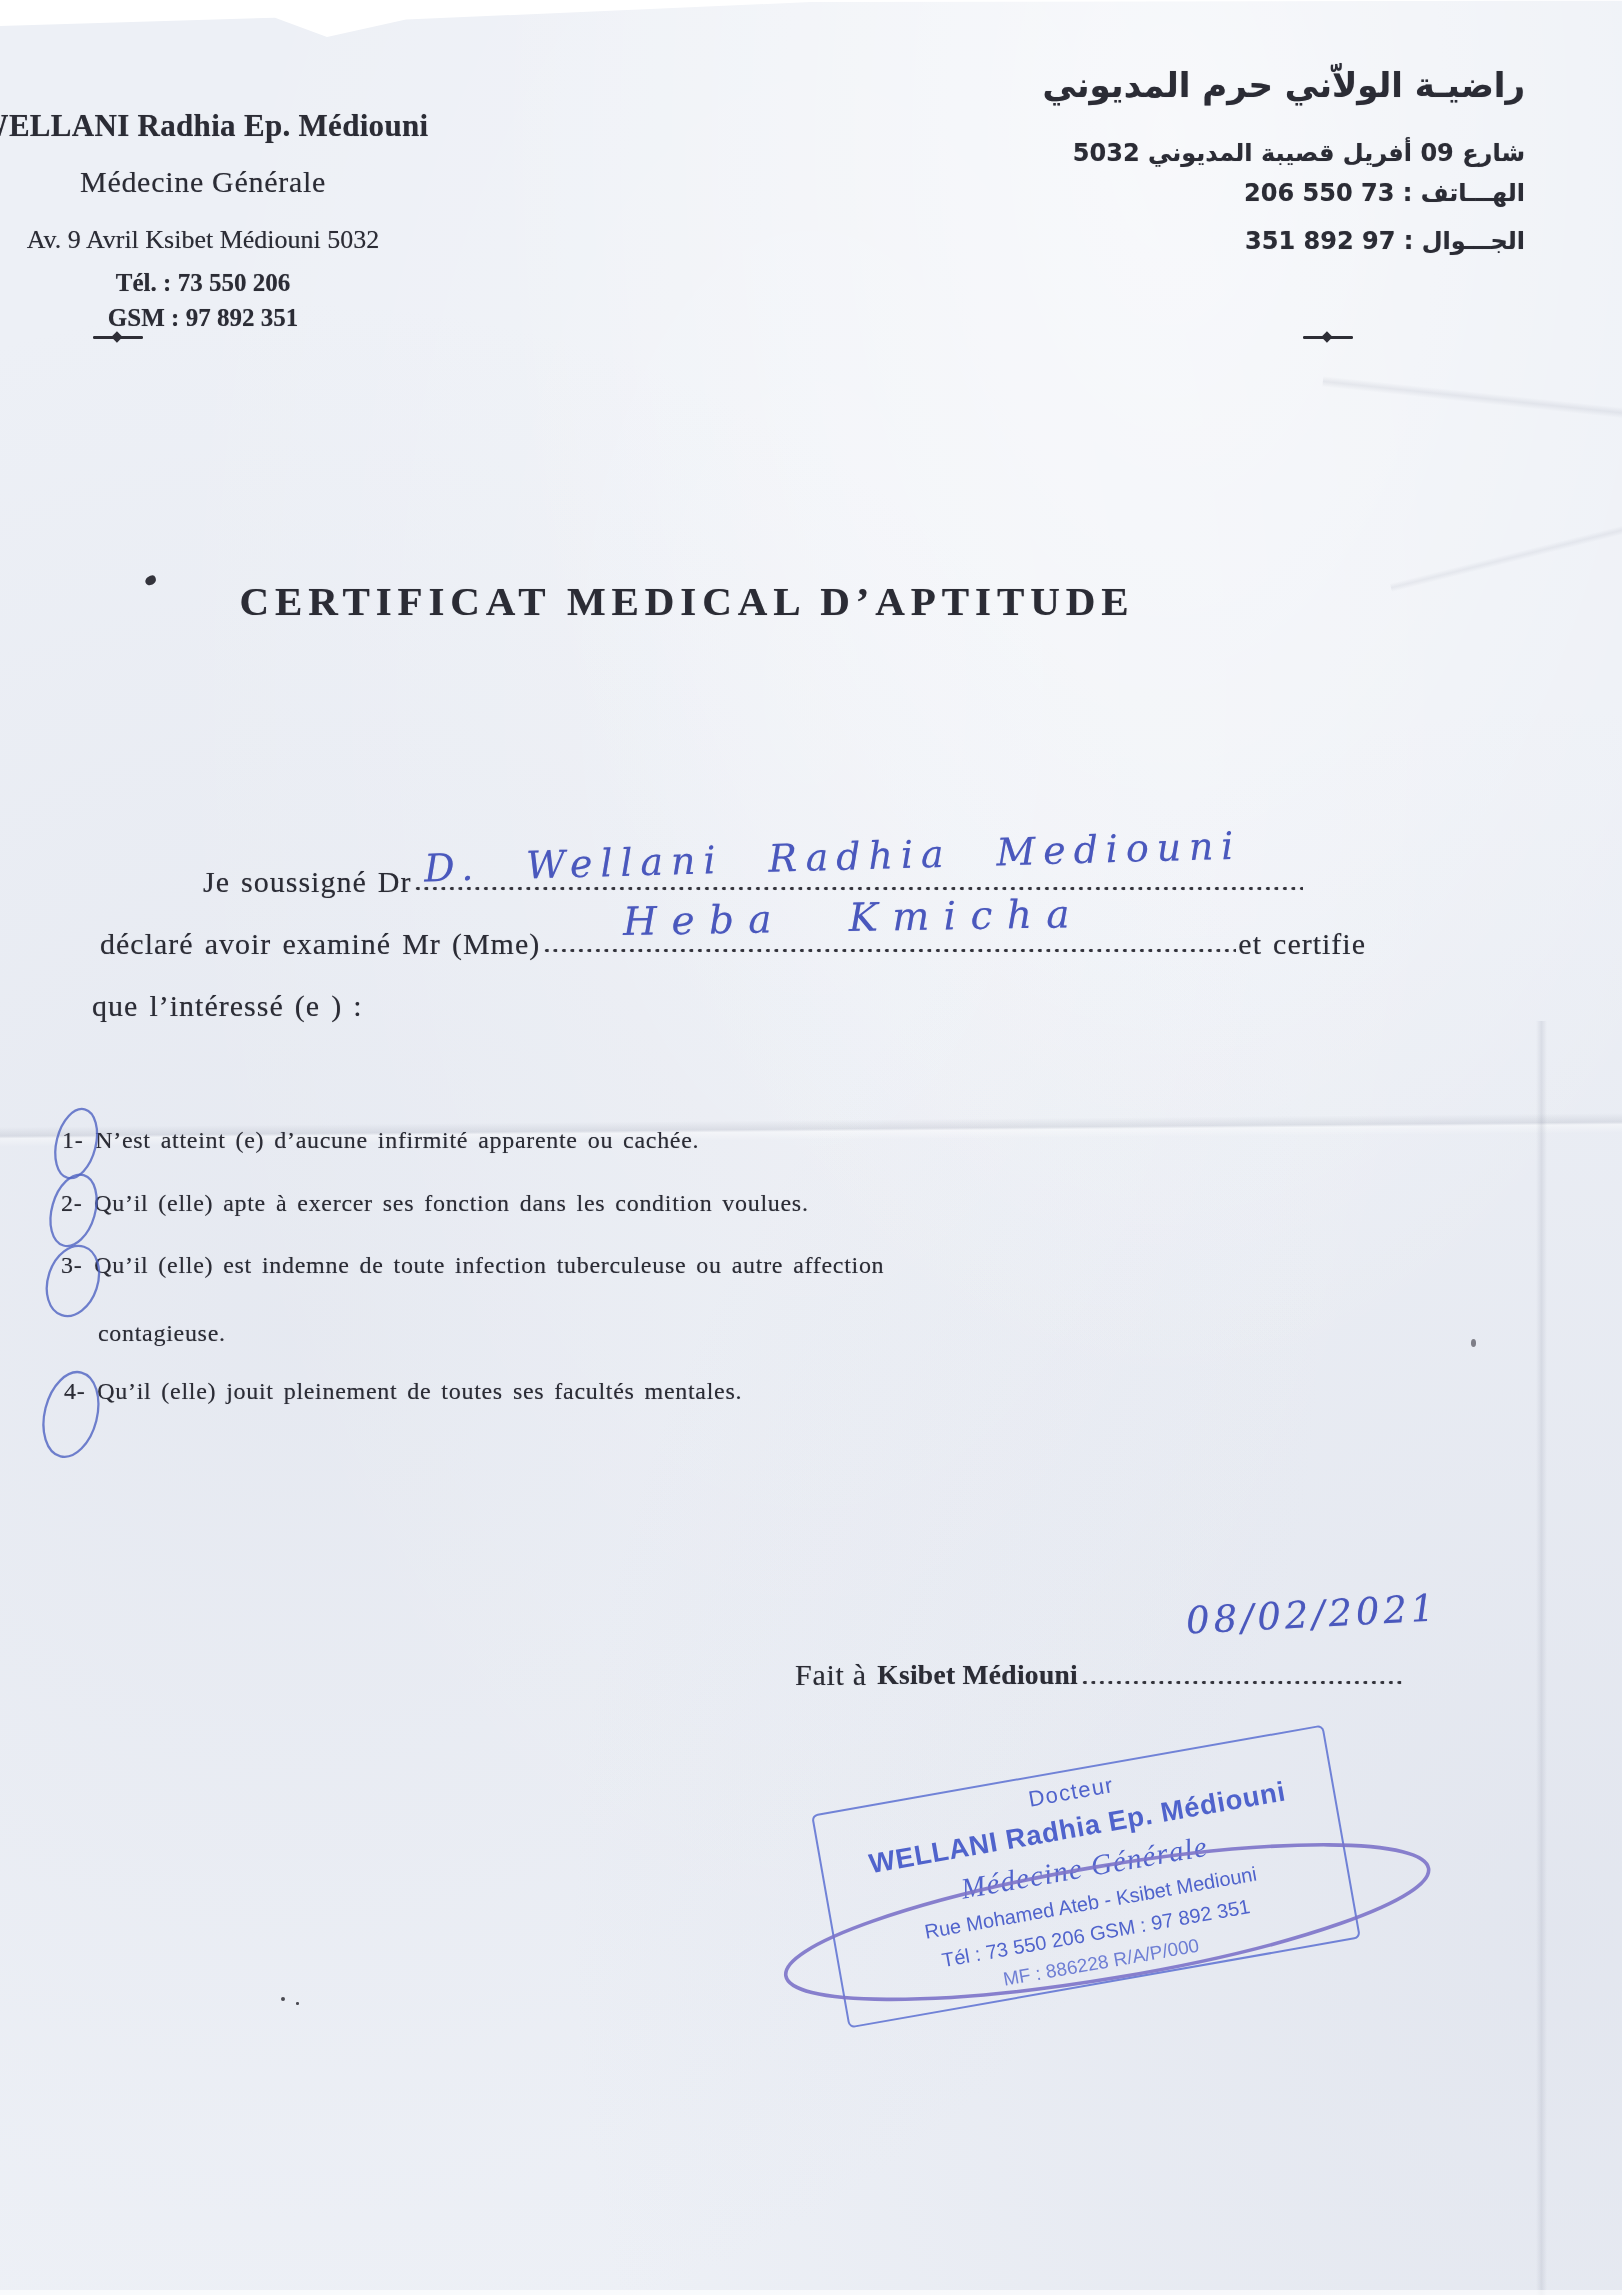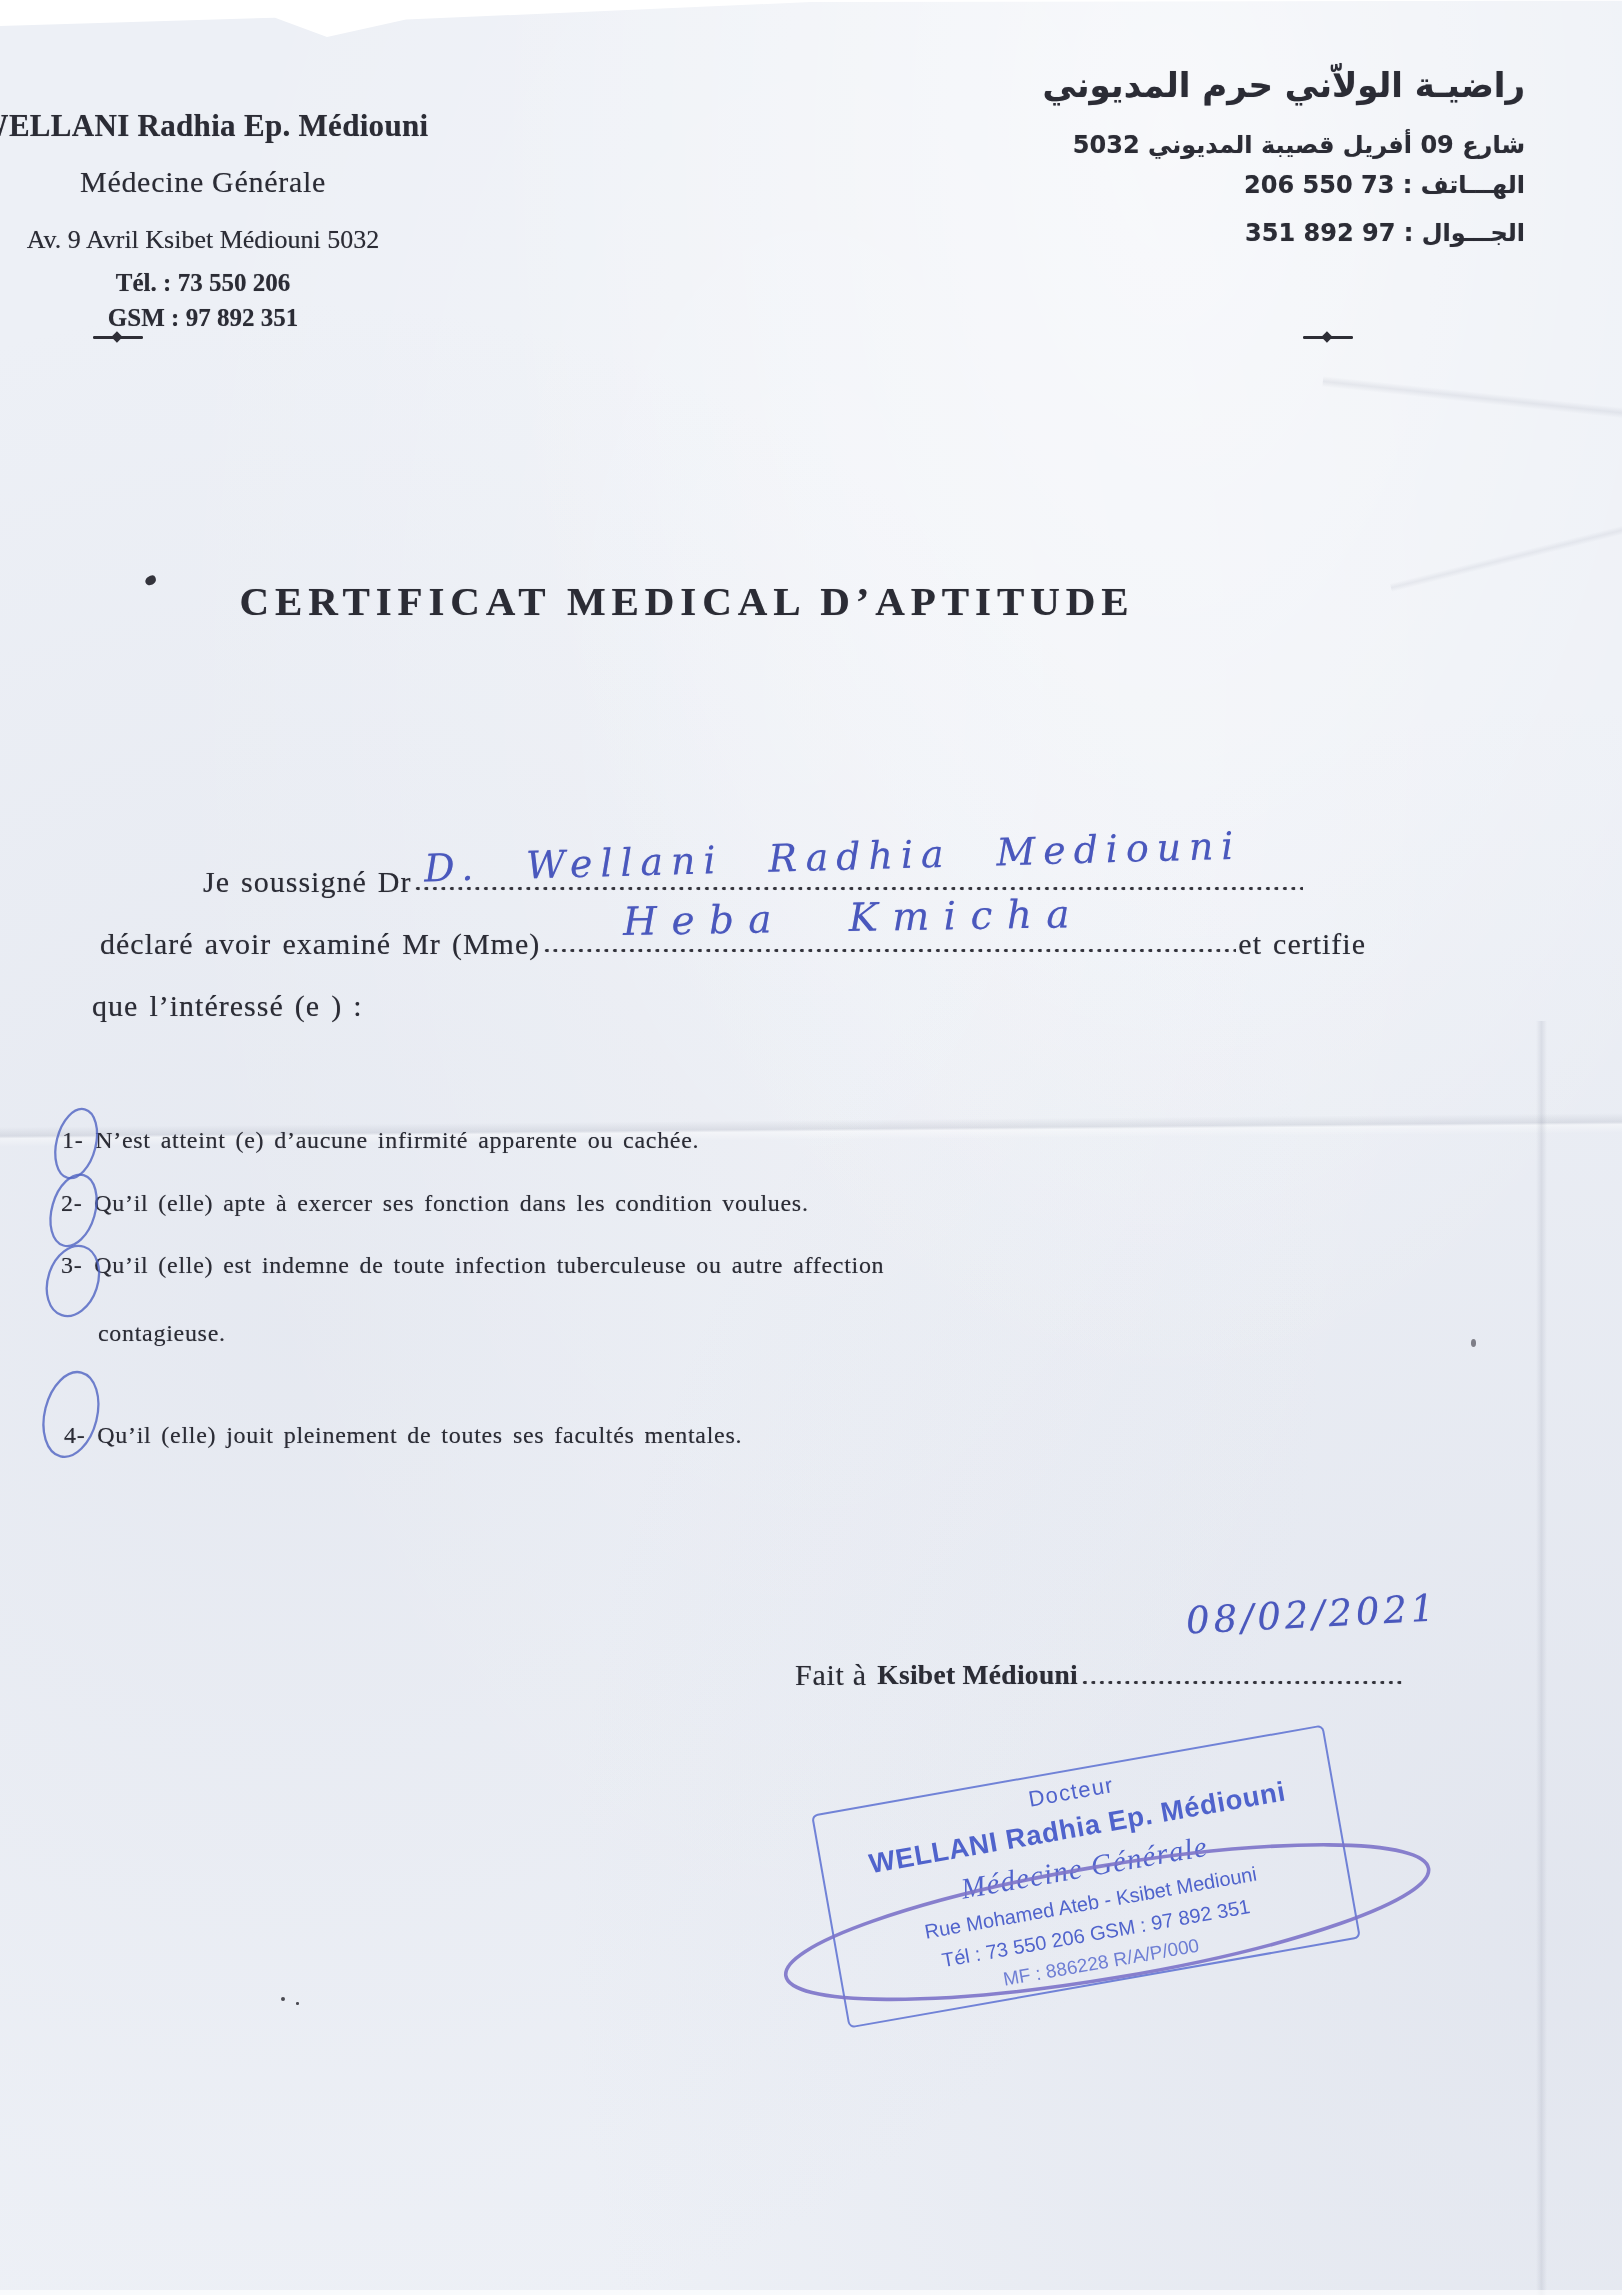--- a/index.html
+++ b/index.html
@@ -38,21 +38,21 @@
   .hl .l1{font-size:31px;font-weight:bold;white-space:nowrap;letter-spacing:0.3px;}
   .hl .l2{font-size:30px;margin-top:21px;letter-spacing:0.7px;}
   .hl .l3{font-size:26px;margin-top:26px;white-space:nowrap;}
   .hl .l4{font-size:25px;font-weight:bold;margin-top:14.4px;}
   .hl .l5{font-size:25px;font-weight:bold;margin-top:6.5px;}
   
   .hr{position:absolute;left:1021px;top:65px;width:504px;direction:rtl;
       font-family:"DejaVu Sans", sans-serif;color:#2b2c35;text-shadow:0 0 0.8px rgba(35,35,48,.4);}
   .hr .r1{font-size:34px;font-weight:bold;white-space:nowrap;}
   .hr .r2{font-size:30px;font-weight:bold;margin-top:29px;}
-  .hr .r3{font-size:24px;font-weight:bold;margin-top:26px;white-space:nowrap;}
+  .hr .r3{font-size:24px;font-weight:bold;margin-top:34px;white-space:nowrap;}
   .hr .r4{font-size:24px;font-weight:bold;margin-top:11.8px;}
   .hr .r5{font-size:24px;font-weight:bold;margin-top:20px;}
   
   .flourish{position:absolute;width:50px;height:3.3px;background:#2e2e36;border-radius:1.3px;}
   .flourish::after{content:"";position:absolute;left:19.6px;top:-2.6px;width:7.9px;height:7.9px;background:#2e2e36;transform:rotate(45deg);}
   .fl-left{left:93px;top:336px;}
   .fl-right{left:1303px;top:336px;}
   
   .title{position:absolute;left:157px;top:577px;width:1060px;text-align:center;
     font-size:41px;font-weight:bold;letter-spacing:5.9px;}
@@ -69,21 +69,21 @@
     white-space:nowrap;text-shadow:0 0 0.7px rgba(74,88,189,.5);}
   .hw1{left:424px;top:835px;font-size:38px;letter-spacing:7.9px;word-spacing:25px;transform:rotate(-1.6deg);}
   .hw2{left:623px;top:895px;font-size:39px;letter-spacing:14.4px;word-spacing:36px;transform:rotate(-1deg);}
   .hwdate{left:1186px;top:1593px;font-size:37px;letter-spacing:3.9px;transform:rotate(-3deg);}
   
   .item{position:absolute;font-size:24px;letter-spacing:0.7px;word-spacing:3.3px;white-space:nowrap;}
   .i1{left:62px;top:1127px;}
   .i2{left:61px;top:1190px;}
   .i3{left:61px;top:1252px;}
   .i3b{left:98px;top:1320px;}
-  .i4{left:64px;top:1378px;margin-top:44px;}
+  .i4{left:64px;top:1378px;}
   .item .num{margin-right:11.8px;}
   
   .fait{position:absolute;left:795px;top:1633px;width:612px;display:flex;align-items:flex-end;margin-top:25px;}
   .fait .fa{font-size:30px;letter-spacing:0.7px;}
   .fait .place{font-size:27.5px;font-weight:600;letter-spacing:0.3px;margin-left:10.5px;margin-bottom:1.3px;}
   
   .stamp{position:absolute;left:826px;top:1768px;width:520px;height:217px;transform:rotate(-10deg);
     border:2.6px solid rgba(72,95,205,.75);border-radius:6.5px;
     display:flex;flex-direction:column;justify-content:space-around;align-items:center;
     color:rgba(66,87,201,.92);font-family:"Liberation Sans", sans-serif;padding:3.9px 6.5px;box-sizing:border-box;}

